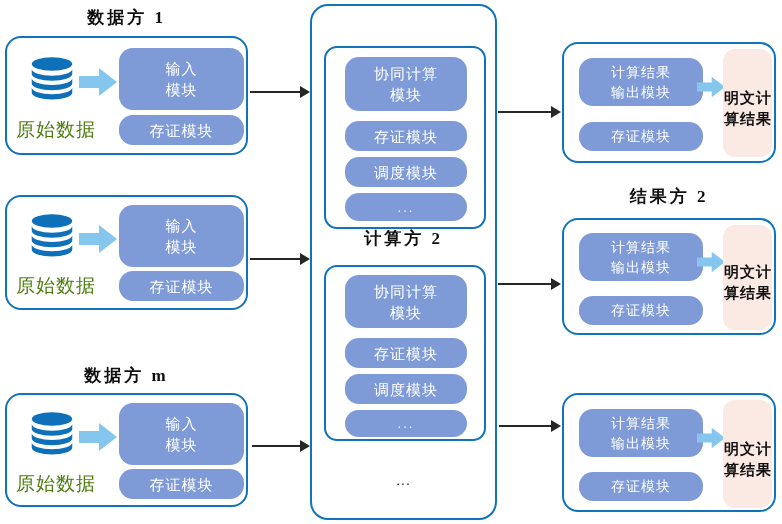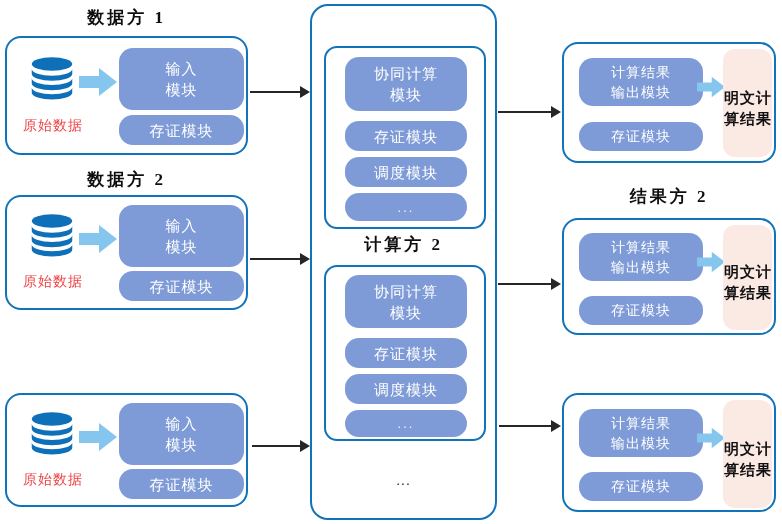--- a/index.html
+++ b/index.html
@@ -10,22 +10,22 @@
     font-size:17px;letter-spacing:3px;color:#0f0f0f;}
   .obox{position:absolute;border:2px solid #1173ba;border-radius:16px;
     background:#fff;box-sizing:border-box;}
   .ibox{position:absolute;border:2px solid #1173ba;border-radius:13px;
     background:#fff;box-sizing:border-box;}
   .pill{position:absolute;background:#7e9bd7;border-radius:14px;color:#ffffff;
     display:flex;align-items:center;justify-content:center;text-align:center;
     white-space:pre-line;font-size:15px;line-height:21px;letter-spacing:1px;}
   .pill-dots{font-size:13px;letter-spacing:2px;color:#eef2fb;}
   .dbicon{position:absolute;}
-  .dblabel{position:absolute;font-size:14px;color:#ef4444;letter-spacing:1px;
-    text-align:center;}
+  .dblabel{position:absolute;font-size:19px;color:#4d7c0f;letter-spacing:1px;
+    text-align:right;}
   .barrow{position:absolute;}
   .conn{position:absolute;height:2px;background:#262626;}
   .conn::after{content:"";position:absolute;right:-2px;top:-5px;
     border-left:10px solid #262626;border-top:6px solid transparent;
     border-bottom:6px solid transparent;}
   .mid-ellipsis{position:absolute;text-align:center;color:#222;font-size:14px;
     letter-spacing:1px;}
   .pinkbox{position:absolute;background:#fbe9e4;border-radius:12px;}
   .plaintext{position:absolute;font-family:"Liberation Serif","DejaVu Serif",serif;
     font-weight:bold;font-size:15px;line-height:21px;color:#111111;
@@ -50,41 +50,41 @@
     <div class="barrow" style="left:72px;top:27px">
       <svg width="38" height="34" viewBox="0 0 38 34">
           <polygon points="0,11 20,11 20,3 38,17 20,31 20,23 0,23" fill="#85c6ee"></polygon>
         </svg>
     </div>
     <div class="pill" style="left:112px;top:10px;width:125px;height:62px">输入
 模块</div>
     <div class="pill" style="left:112px;top:77px;width:125px;height:30px">存证模块</div>
   </div>
 
-  <div class="title" style="left:5px;top:168px;width:243px">数据方 2</div>
   <div class="obox" style="left:5px;top:195px;width:243px;height:115px">
     <div class="dbicon" style="left:18px;top:13px;width:54px;height:54px">
       <svg width="54" height="54" viewBox="0 0 64 56">
         <ellipse cx="32" cy="9" rx="24" ry="8" fill="#0e70b8"></ellipse>
         <path d="M8 15 a24 8 0 0 0 48 0 v6 a24 8 0 0 1 -48 0 z" fill="#0e70b8"></path>
         <path d="M8 26 a24 8 0 0 0 48 0 v6 a24 8 0 0 1 -48 0 z" fill="#0e70b8"></path>
         <path d="M8 37 a24 8 0 0 0 48 0 v6 a24 8 0 0 1 -48 0 z" fill="#0e70b8"></path>
       </svg>
     </div>
     <div class="dblabel" style="left:3px;top:76px;width:86px">原始数据</div>
     <div class="barrow" style="left:72px;top:25px">
       <svg width="38" height="34" viewBox="0 0 38 34">
           <polygon points="0,11 20,11 20,3 38,17 20,31 20,23 0,23" fill="#85c6ee"></polygon>
         </svg>
     </div>
     <div class="pill" style="left:112px;top:8px;width:125px;height:62px">输入
 模块</div>
     <div class="pill" style="left:112px;top:74px;width:125px;height:30px">存证模块</div>
   </div>
 
+  <div class="title" style="left:5px;top:364px;width:243px">数据方 m</div>
   <div class="obox" style="left:5px;top:393px;width:243px;height:114px">
     <div class="dbicon" style="left:18px;top:13px;width:54px;height:54px">
       <svg width="54" height="54" viewBox="0 0 64 56">
         <ellipse cx="32" cy="9" rx="24" ry="8" fill="#0e70b8"></ellipse>
         <path d="M8 15 a24 8 0 0 0 48 0 v6 a24 8 0 0 1 -48 0 z" fill="#0e70b8"></path>
         <path d="M8 26 a24 8 0 0 0 48 0 v6 a24 8 0 0 1 -48 0 z" fill="#0e70b8"></path>
         <path d="M8 37 a24 8 0 0 0 48 0 v6 a24 8 0 0 1 -48 0 z" fill="#0e70b8"></path>
       </svg>
     </div>
     <div class="dblabel" style="left:3px;top:76px;width:86px">原始数据</div>
@@ -101,21 +101,21 @@
   <div class="obox" style="left:310px;top:4px;width:187px;height:516px;border-radius:18px">
 
     <div class="ibox" style="left:12px;top:40px;width:162px;height:183px">
       <div class="pill" style="left:19px;top:9px;width:122px;height:54px">协同计算
 模块</div>
       <div class="pill" style="left:19px;top:73px;width:122px;height:30px">存证模块</div>
       <div class="pill" style="left:19px;top:109px;width:122px;height:30px">调度模块</div>
       <div class="pill pill-dots" style="left:19px;top:145px;width:122px;height:28px">...</div>
     </div>
 
-    <div class="title" style="left:0;top:227px;width:183px">计算方 2</div>
+    <div class="title" style="left:0;top:221px;width:183px">计算方 2</div>
     <div class="ibox" style="left:12px;top:259px;width:162px;height:176px">
       <div class="pill" style="left:19px;top:8px;width:122px;height:53px">协同计算
 模块</div>
       <div class="pill" style="left:19px;top:71px;width:122px;height:30px">存证模块</div>
       <div class="pill" style="left:19px;top:107px;width:122px;height:30px">调度模块</div>
       <div class="pill pill-dots" style="left:19px;top:143px;width:122px;height:27px">...</div>
     </div>
 
     <div class="mid-ellipsis" style="left:0;top:466px;width:183px">...</div>
   </div>

